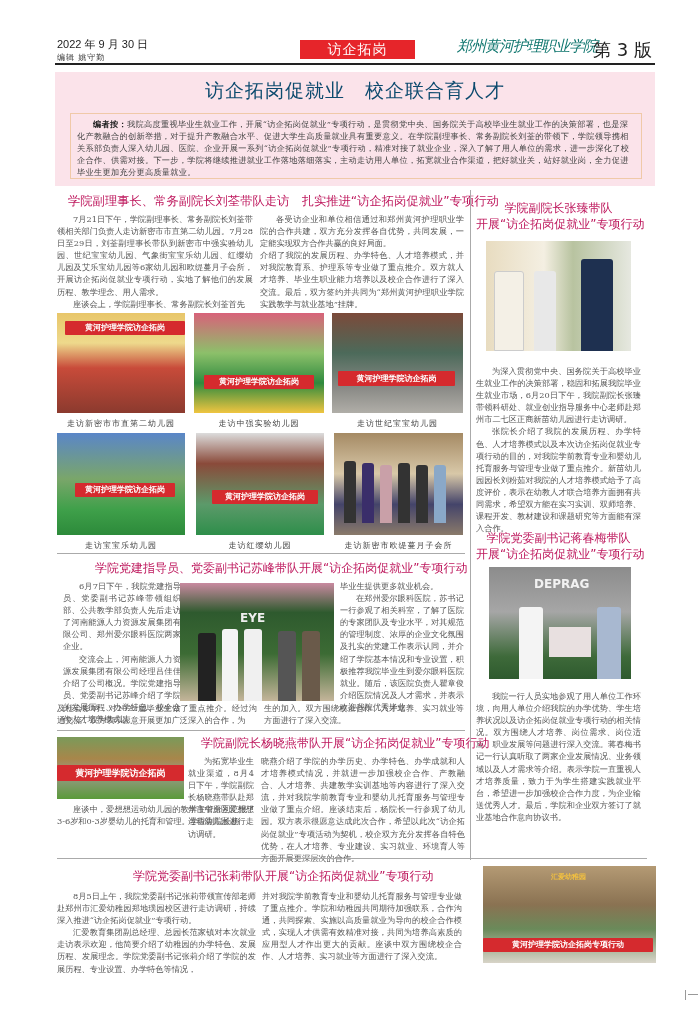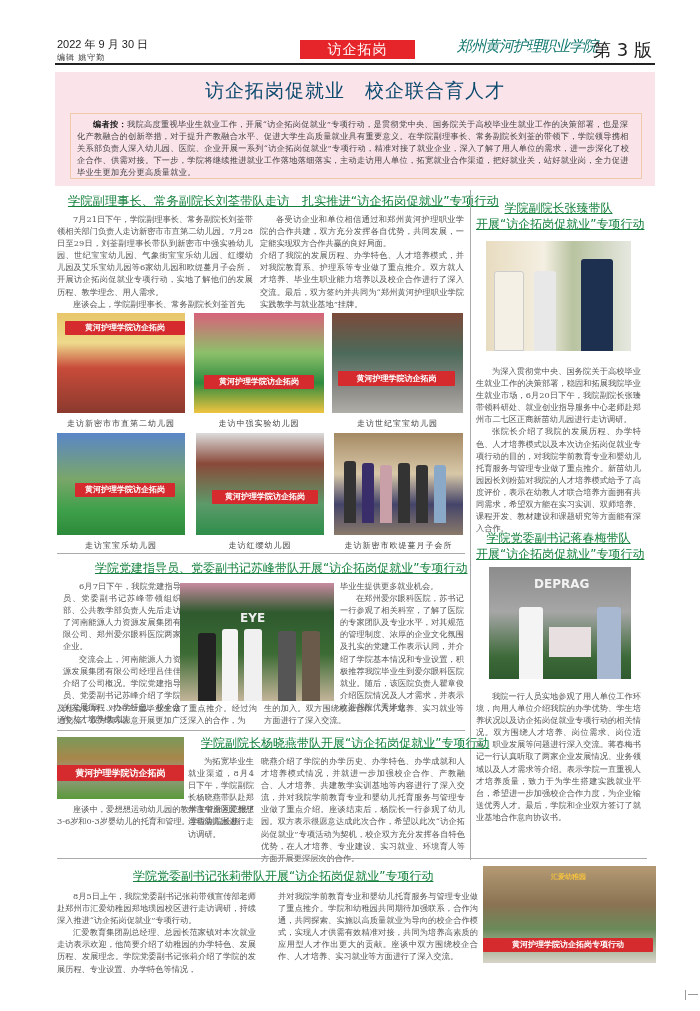--- a/index.html
+++ b/index.html
@@ -13,21 +13,21 @@
   .hdr-section { left: 300px; top: 40px; width: 115px; height: 19px; background: #e6252a; color: #fff; font: 14px "DejaVu Sans", sans-serif; text-align: center; line-height: 19px; letter-spacing: 1px; }
   .hdr-logo { left: 457px; top: 37px; font: italic 15px "DejaVu Serif", serif; color: #0f766e; letter-spacing: -1px; }
   .hdr-page { left: 593px; top: 38px; font: 18px "DejaVu Sans", sans-serif; color: #222; }
   .hdr-rule { left: 55px; top: 63px; width: 600px; height: 2px; background: #222; }
 
   .banner { left: 55px; top: 72px; width: 600px; height: 114px; background: #fbe3ea; }
   .banner-title { left: 55px; top: 78px; width: 600px; text-align: center; font: 19px "DejaVu Serif", serif; color: #0c4a6e; letter-spacing: 1px; }
   .editor-box { left: 70px; top: 113px; width: 572px; height: 66px; border: 1px solid #f0c9a8; padding: 4px 6px; font-size: 8.2px; line-height: 12px; color: #444; letter-spacing: 0.3px; text-indent: 16px; }
   .editor-box b { font-family: "DejaVu Sans", sans-serif; color: #222; }
 
-  .h-art { font: 12px "DejaVu Sans", sans-serif; color: #15803d; white-space: nowrap; text-decoration: underline; }
+  .h-art { font: 12px "DejaVu Sans", sans-serif; color: #be185d; white-space: nowrap; }
   .body-text { font-size: 8.2px; line-height: 12.1px; color: #555; text-indent: 16px; text-align: justify; }
   .caption { font-size: 8px; color: #444; text-align: center; letter-spacing: 1px; }
   .hline { height: 1px; background: #aaa; }
   .vline { width: 1px; background: #aaa; }
 
   
   .photo { overflow: hidden; }
   .ph-meeting { background: linear-gradient(180deg, #e8c66a 0%, #eed98c 30%, #c84b3a 55%, #8b3a2e 100%); }
   .ph-kind1 { background: linear-gradient(180deg, #d8627a 0%, #8cc06a 40%, #2f8a3e 70%, #f0c540 100%); }
   .ph-kind2 { background: linear-gradient(180deg, #7b4a3a 0%, #4c6a5a 40%, #8a8a86 75%, #b0aea8 100%); }
@@ -166,21 +166,21 @@
 <div class="abs" style="left:261px; top:755px; width:204px;">
   <p class="body-text" style="text-indent:0">晓燕介绍了学院的办学历史、办学特色、办学成就和人才培养模式情况，并就进一步加强校企合作、产教融合、人才培养、共建教学实训基地等内容进行了深入交流，并对我院学前教育专业和婴幼儿托育服务与管理专业做了重点介绍。座谈结束后，杨院长一行参观了幼儿园。双方表示很愿意达成此次合作，希望以此次“访企拓岗促就业”专项活动为契机，校企双方充分发挥各自特色优势，在人才培养、专业建设、实习就业、环境育人等方面开展更深层次的合作。</p>
 </div>
 <div class="abs hline" style="left:57px; top:858px; width:590px;"></div>
 
 <div class="abs h-art" style="left:133px; top:868px;">学院党委副书记张莉带队开展“访企拓岗促就业”专项行动</div>
 <div class="abs" style="left:57px; top:890px; width:199px;">
   <p class="body-text">8月5日上午，我院党委副书记张莉带领宣传部老师赴郑州市汇爱幼稚园郑地璞园校区进行走访调研，持续深入推进“访企拓岗促就业”专项行动。</p>
   <p class="body-text">汇爱教育集团副总经理、总园长范家镇对本次就业走访表示欢迎，他简要介绍了幼稚园的办学特色、发展历程、发展理念。学院党委副书记张莉介绍了学院的发展历程、专业设置、办学特色等情况，</p>
 </div>
-<div class="abs" style="left:262px; top:890px; width:200px;margin-left:16px;">
+<div class="abs" style="left:262px; top:890px; width:200px;">
   <p class="body-text" style="text-indent:0">并对我院学前教育专业和婴幼儿托育服务与管理专业做了重点推介。学院和幼稚园共同期待加强联系，合作沟通，共同探索、实施以高质量就业为导向的校企合作模式，实现人才供需有效精准对接，共同为培养高素质的应用型人才作出更大的贡献。座谈中双方围绕校企合作、人才培养、实习就业等方面进行了深入交流。</p>
 </div>
 <div class="abs photo ph-zhang" style="left:483px; top:866px; width:173px; height:97px;">
   <div class="abs" style="left:68px; top:6px; color:#f2c040; font:bold 7px 'DejaVu Sans',sans-serif;">汇爱幼稚园</div>
   <div class="banner-red" style="left:0px; top:72px; width:170px; height:14px; line-height:14px;">黄河护理学院访企拓岗专项行动</div>
 </div>
 
 <div class="abs" style="left:685px; top:990px; width:1px; height:10px; background:#999;"></div>
 <div class="abs" style="left:688px; top:994px; width:10px; height:1px; background:#999;"></div>
 

